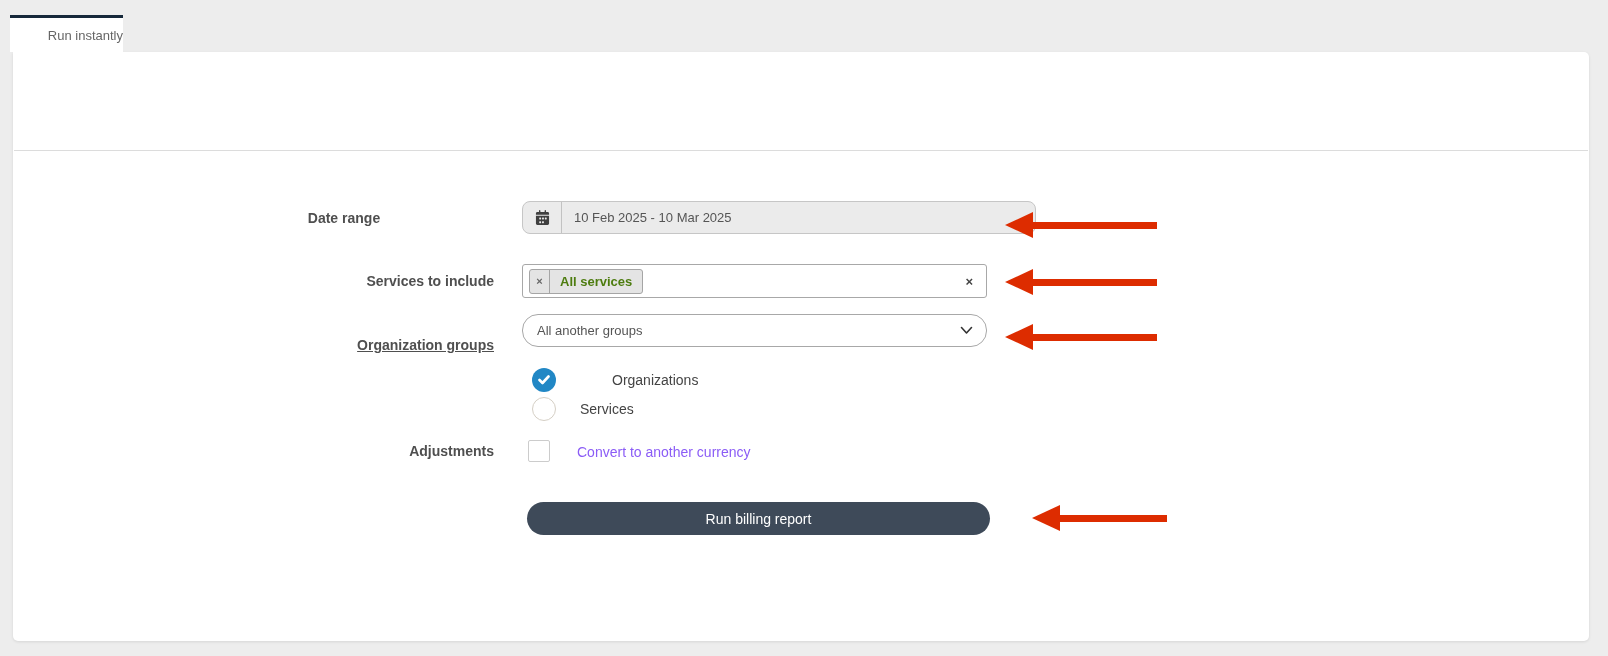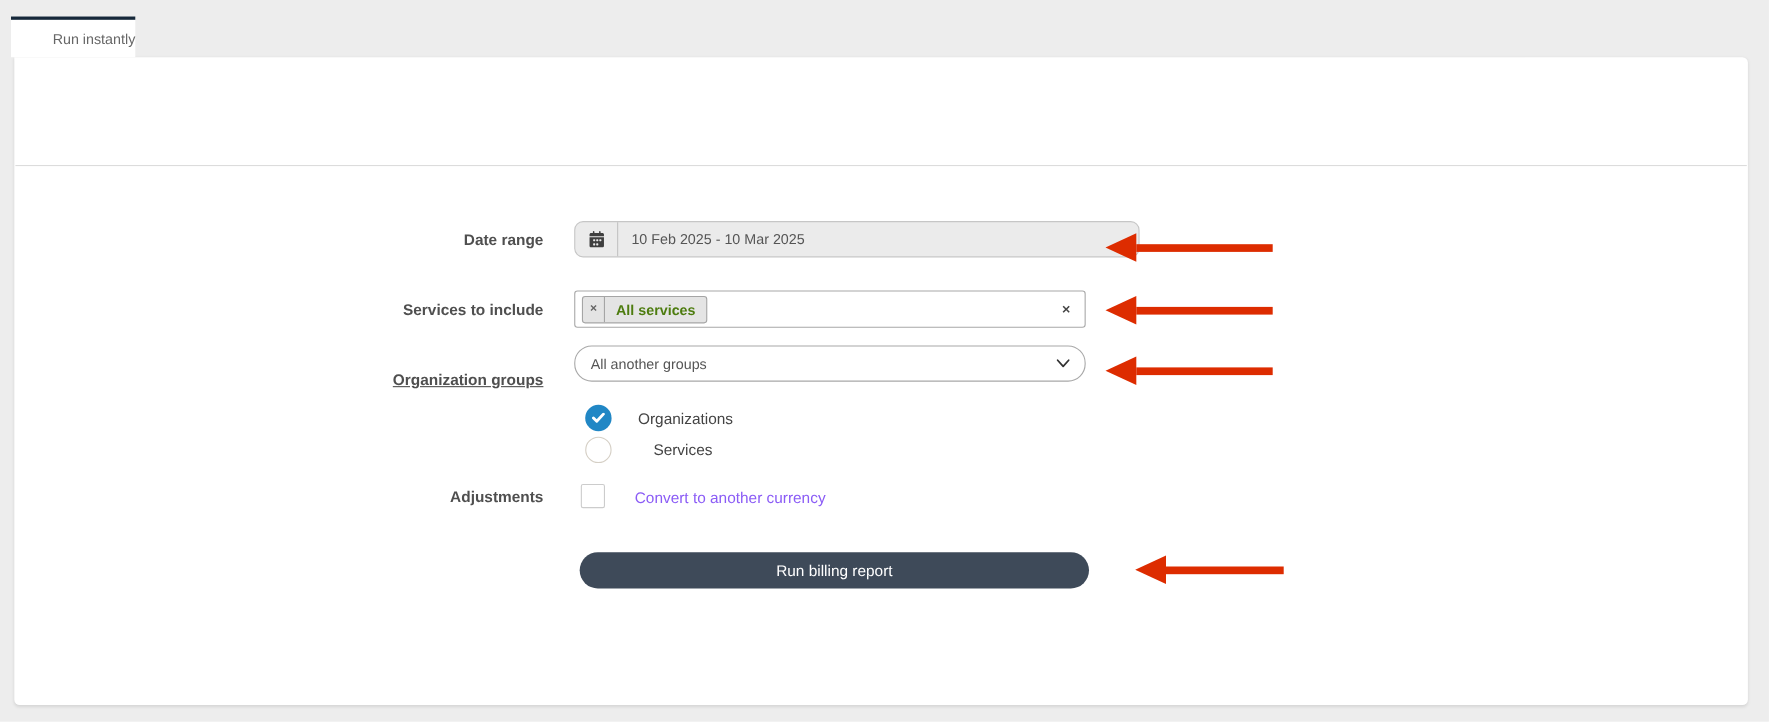--- a/index.html
+++ b/index.html
@@ -80,21 +80,21 @@
   <div class="tab">
     <span>Run instantly</span>
   </div>
 
   <div class="card"></div>
 
   <div class="page-title">Run the General Billing Report Instantly</div>
   <div class="page-subtitle">Set the filters below to determine the billing date range and services to include.</div>
   <div class="header-divider"></div>
 
-  <div class="flabel" style="top:210px;">Date range</div>
+  <div class="flabel" style="top:210px;text-align:center;">Date range</div>
   <div class="date-group">
     <span class="date-icon-cell">
       <svg width="15" height="15" viewBox="0 0 448 512">
           <path fill="#3f3f3f" d="M152 24c0-13.3-10.7-24-24-24s-24 10.7-24 24v40H48C21.5 64 0 85.5 0 112v48h448v-48c0-26.5-21.5-48-48-48h-56V24c0-13.3-10.7-24-24-24s-24 10.7-24 24v40H152V24zM448 192H0v272c0 26.5 21.5 48 48 48h352c26.5 0 48-21.5 48-48V192zm-320 64h32c8.8 0 16 7.2 16 16v32c0 8.8-7.2 16-16 16h-32c-8.8 0-16-7.2-16-16v-32c0-8.8 7.2-16 16-16zm80 16c0-8.8 7.2-16 16-16h32c8.8 0 16 7.2 16 16v32c0 8.8-7.2 16-16 16h-32c-8.8 0-16-7.2-16-16v-32zm112-16h32c8.8 0 16 7.2 16 16v32c0 8.8-7.2 16-16 16h-32c-8.8 0-16-7.2-16-16v-32c0-8.8 7.2-16 16-16zM128 384h32c8.8 0 16 7.2 16 16v32c0 8.8-7.2 16-16 16h-32c-8.8 0-16-7.2-16-16v-32c0-8.8 7.2-16 16-16zm80 16c0-8.8 7.2-16 16-16h32c8.8 0 16 7.2 16 16v32c0 8.8-7.2 16-16 16h-32c-8.8 0-16-7.2-16-16v-32z"></path>
         </svg>
     </span>
     <span class="date-text">10 Feb 2025 - 10 Mar 2025</span>
   </div>
   <div class="arrow" style="left:1005px;top:212px;width:152px;">
     <span class="head"></span>
@@ -128,23 +128,23 @@
       <span class="tail"></span>
   </div>
 
   <div class="radio selected" style="top:368px;">
     <span style="display:flex;">
       <svg width="12" height="10" viewBox="0 0 12 10">
           <polyline points="1.5,5 4.5,8 10.5,1.5" fill="none" stroke="#fff" stroke-width="2.6" stroke-linecap="round" stroke-linejoin="round"></polyline>
         </svg>
     </span>
   </div>
-  <div class="opt-label" style="top:372px;">Organizations</div>
+  <div class="opt-label" style="top:372px;margin-left:32px;">Organizations</div>
   <div class="radio unselected" style="top:397px;"></div>
-  <div class="opt-label" style="top:401px;margin-left:14px;">Services</div>
+  <div class="opt-label" style="top:401px;">Services</div>
 
   <div class="flabel" style="top:443px;">Adjustments</div>
   <div class="checkbox"></div>
   <div class="checkbox-label">Convert to another currency</div>
 
   <button class="run-button">Run billing report</button>
   <div class="arrow" style="left:1032px;top:505px;width:135px;">
     <span class="head"></span>
       <span class="tail"></span>
   </div>

